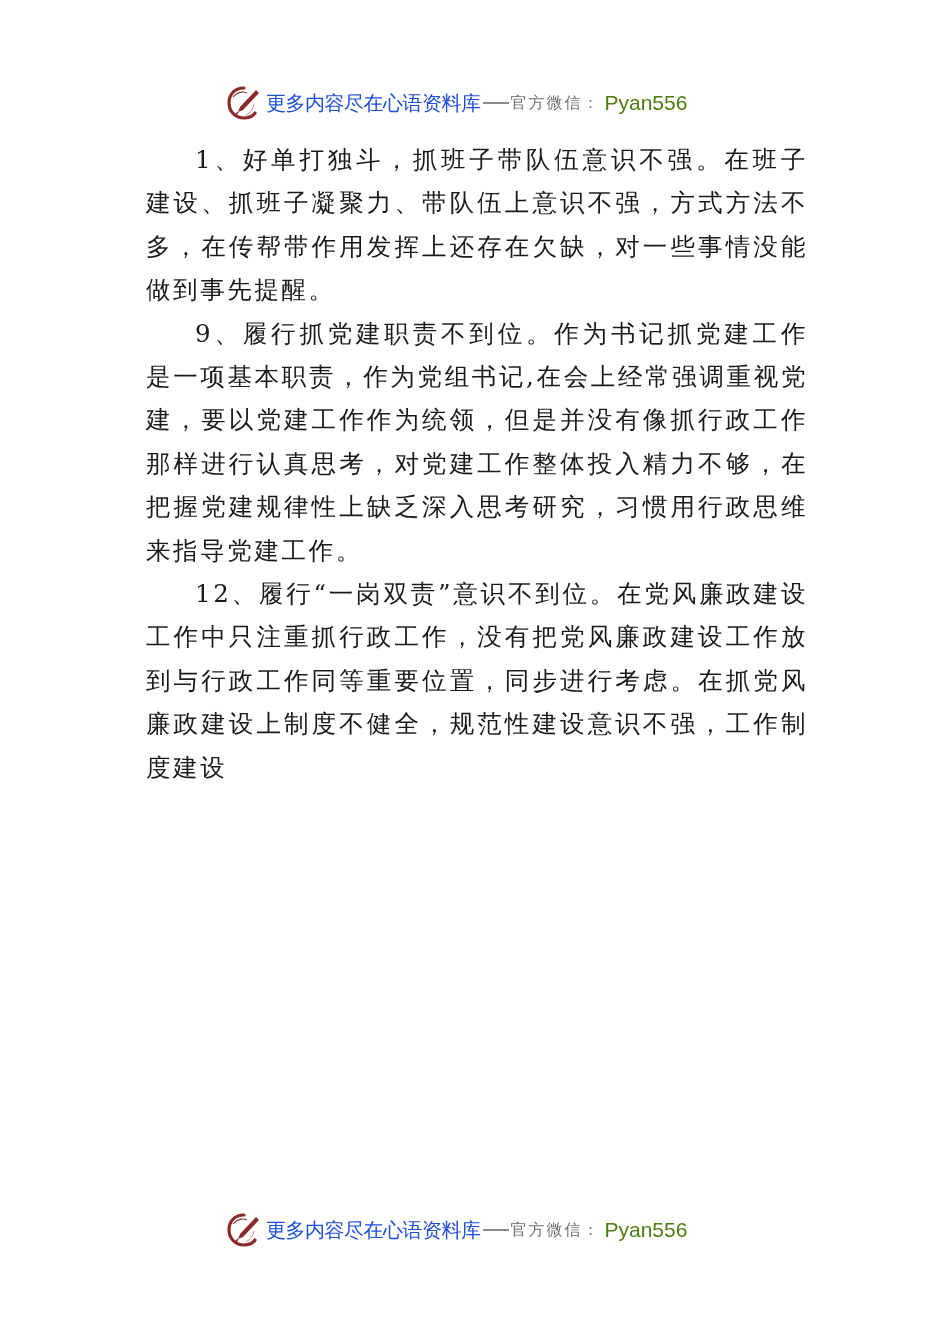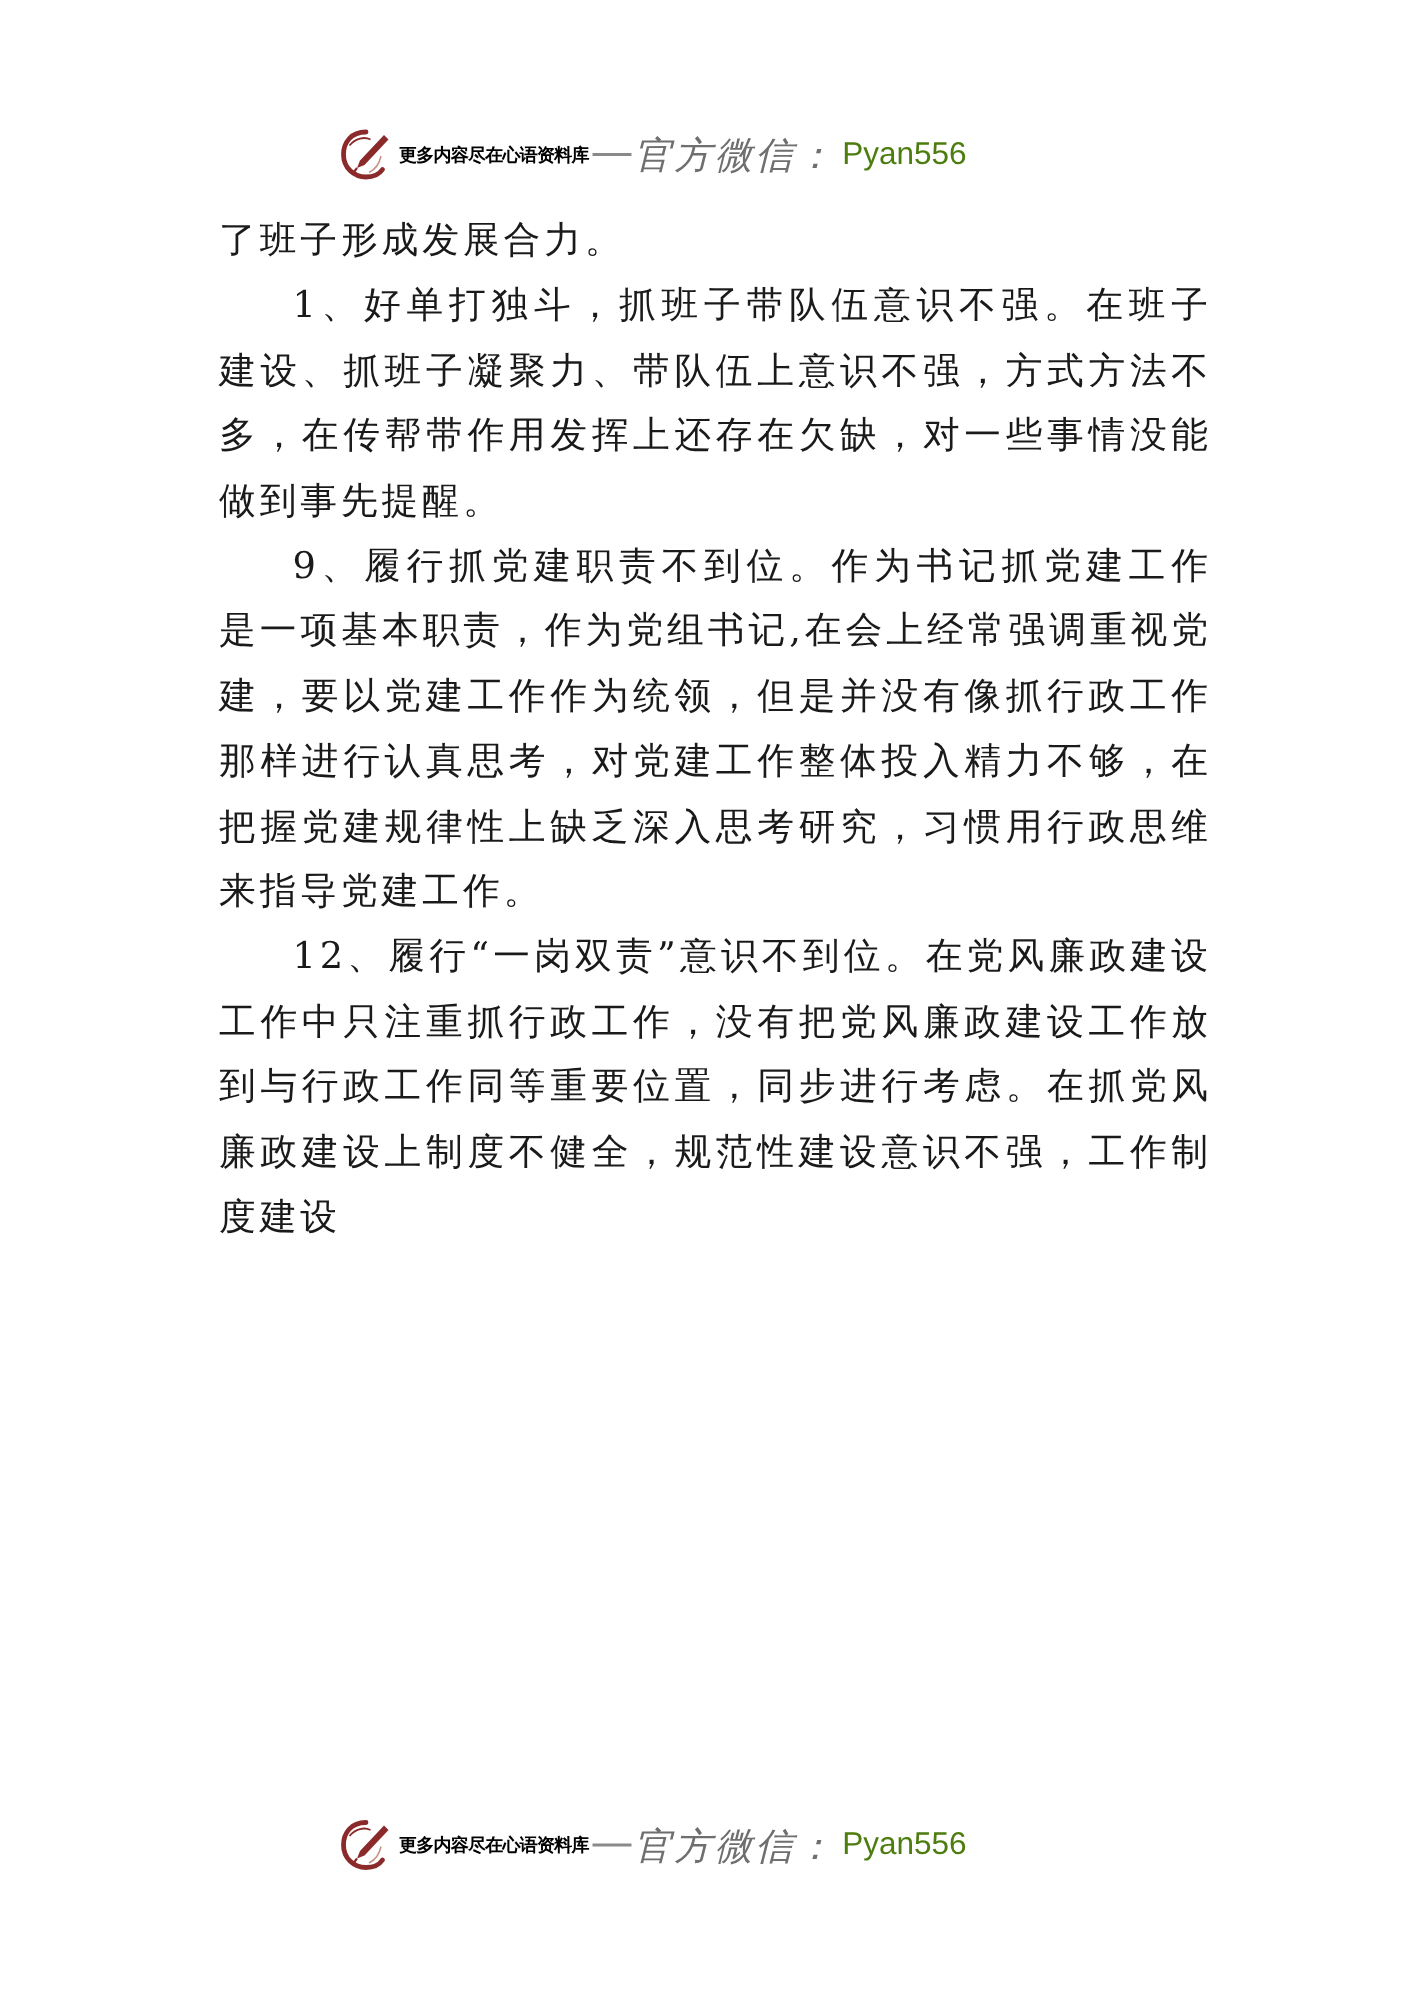--- a/index.html
+++ b/index.html
@@ -24,39 +24,37 @@
     .banner.top { top: 83px; }
     .banner.bottom { top: 1210px; }
     .banner .logo {
       width: 36px;
       height: 36px;
       margin-right: 4px;
       display: inline-block;
     }
     .banner .site {
       font-family: "DejaVu Serif", "Liberation Serif", serif;
-      font-size: 12px;
-      color: #000000;
+      font-size: 20px;
+      color: #1d4ed8;
       letter-spacing: -0.5px;
-      font-weight: bold;
     }
     .banner .dash {
       display: inline-block;
       width: 26px;
       height: 1.5px;
       background: #8a8a8a;
       margin: 0 2px;
       vertical-align: middle;
     }
     .banner .wechat-label {
       font-family: "DejaVu Serif", "Liberation Serif", serif;
-      font-size: 25px;
+      font-size: 16px;
       color: #6f6f6f;
       letter-spacing: 2px;
-      font-style: italic;
     }
     .banner .wechat-id {
       font-family: "Liberation Sans", "DejaVu Sans", sans-serif;
       font-size: 21px;
       color: #4d7c0f;
       margin-left: 4px;
     }
     .content {
       position: absolute;
       left: 146px;
@@ -89,21 +87,20 @@
       <path d="M20 30 C24 28 27 24 28 19" fill="none" stroke="#c9908a" stroke-width="1"></path>
     </svg>
   </span>
   <span class="site">更多内容尽在心语资料库</span>
   <span class="dash"></span>
   <span class="wechat-label">官方微信：</span>
   <span class="wechat-id">Pyan556</span>
 </div>
 
 <div class="content">
-  <p>了班子形成发展合力。</p>
   <p class="indent">1、好单打独斗，抓班子带队伍意识不强。在班子建设、抓班子凝聚力、带队伍上意识不强，方式方法不多，在传帮带作用发挥上还存在欠缺，对一些事情没能做到事先提醒。</p>
   <p class="indent">9、履行抓党建职责不到位。作为书记抓党建工作是一项基本职责，作为党组书记,在会上经常强调重视党建，要以党建工作作为统领，但是并没有像抓行政工作那样进行认真思考，对党建工作整体投入精力不够，在把握党建规律性上缺乏深入思考研究，习惯用行政思维来指导党建工作。</p>
   <p class="indent">12、履行“一岗双责”意识不到位。在党风廉政建设工作中只注重抓行政工作，没有把党风廉政建设工作放到与行政工作同等重要位置，同步进行考虑。在抓党风廉政建设上制度不健全，规范性建设意识不强，工作制度建设</p>
 </div>
 
 <div class="banner bottom">
   <span class="logo">
     <svg width="36" height="36" viewBox="0 0 36 36">
       <path d="M18 3 C8 3 3 10 3 18 C3 27 10 33 18 33 C23 33 27 31 29 28" fill="none" stroke="#8b2a2a" stroke-width="3.2" stroke-linecap="round"></path>
       <path d="M7 12 C11 7 17 6 21 8" fill="none" stroke="#8b2a2a" stroke-width="1.2"></path>

